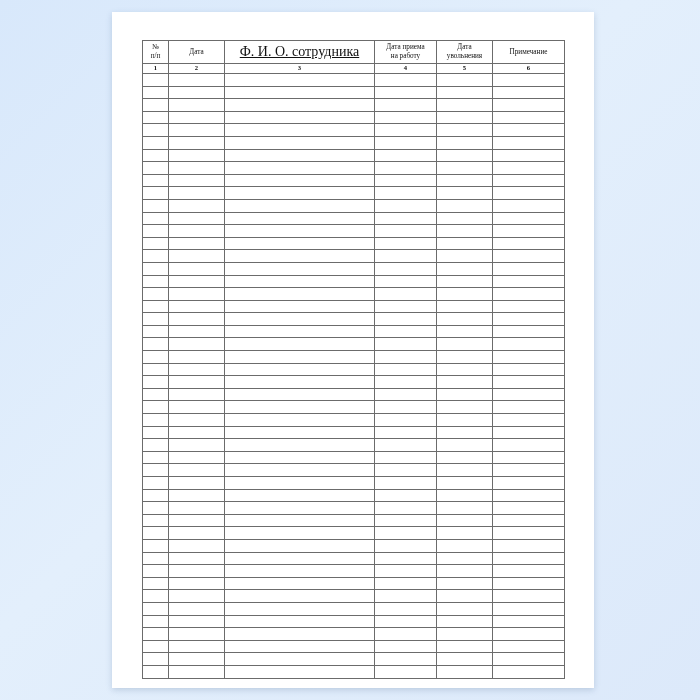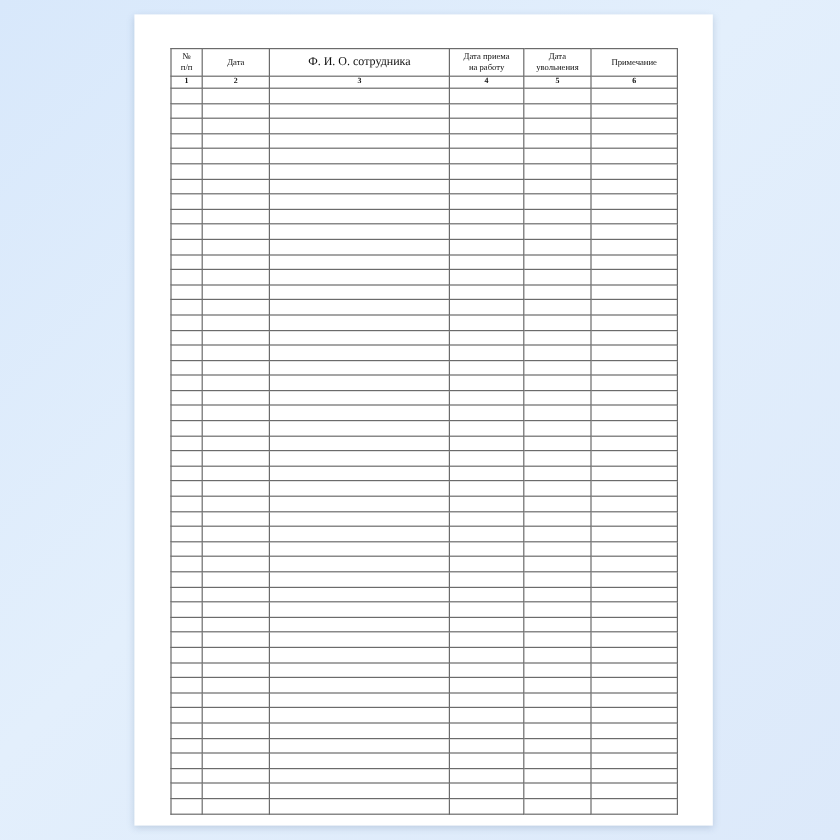--- a/index.html
+++ b/index.html
@@ -48,21 +48,22 @@
     font-size: 7.2px;
     font-weight: bold;
     line-height: 1.22;
     text-align: center;
     vertical-align: middle;
     padding: 2px 1px;
     color: #111;
     height: 22px;
   }
   thead th.col3 {
-    font-size: 10px;
+    font-size: 14px;
+    text-decoration: underline;
   }
   tr.numrow td {
     font-size: 6.6px;
     font-weight: bold;
     text-align: center;
     vertical-align: middle;
     height: 9px;
     color: #111;
     line-height: 1;
   }

